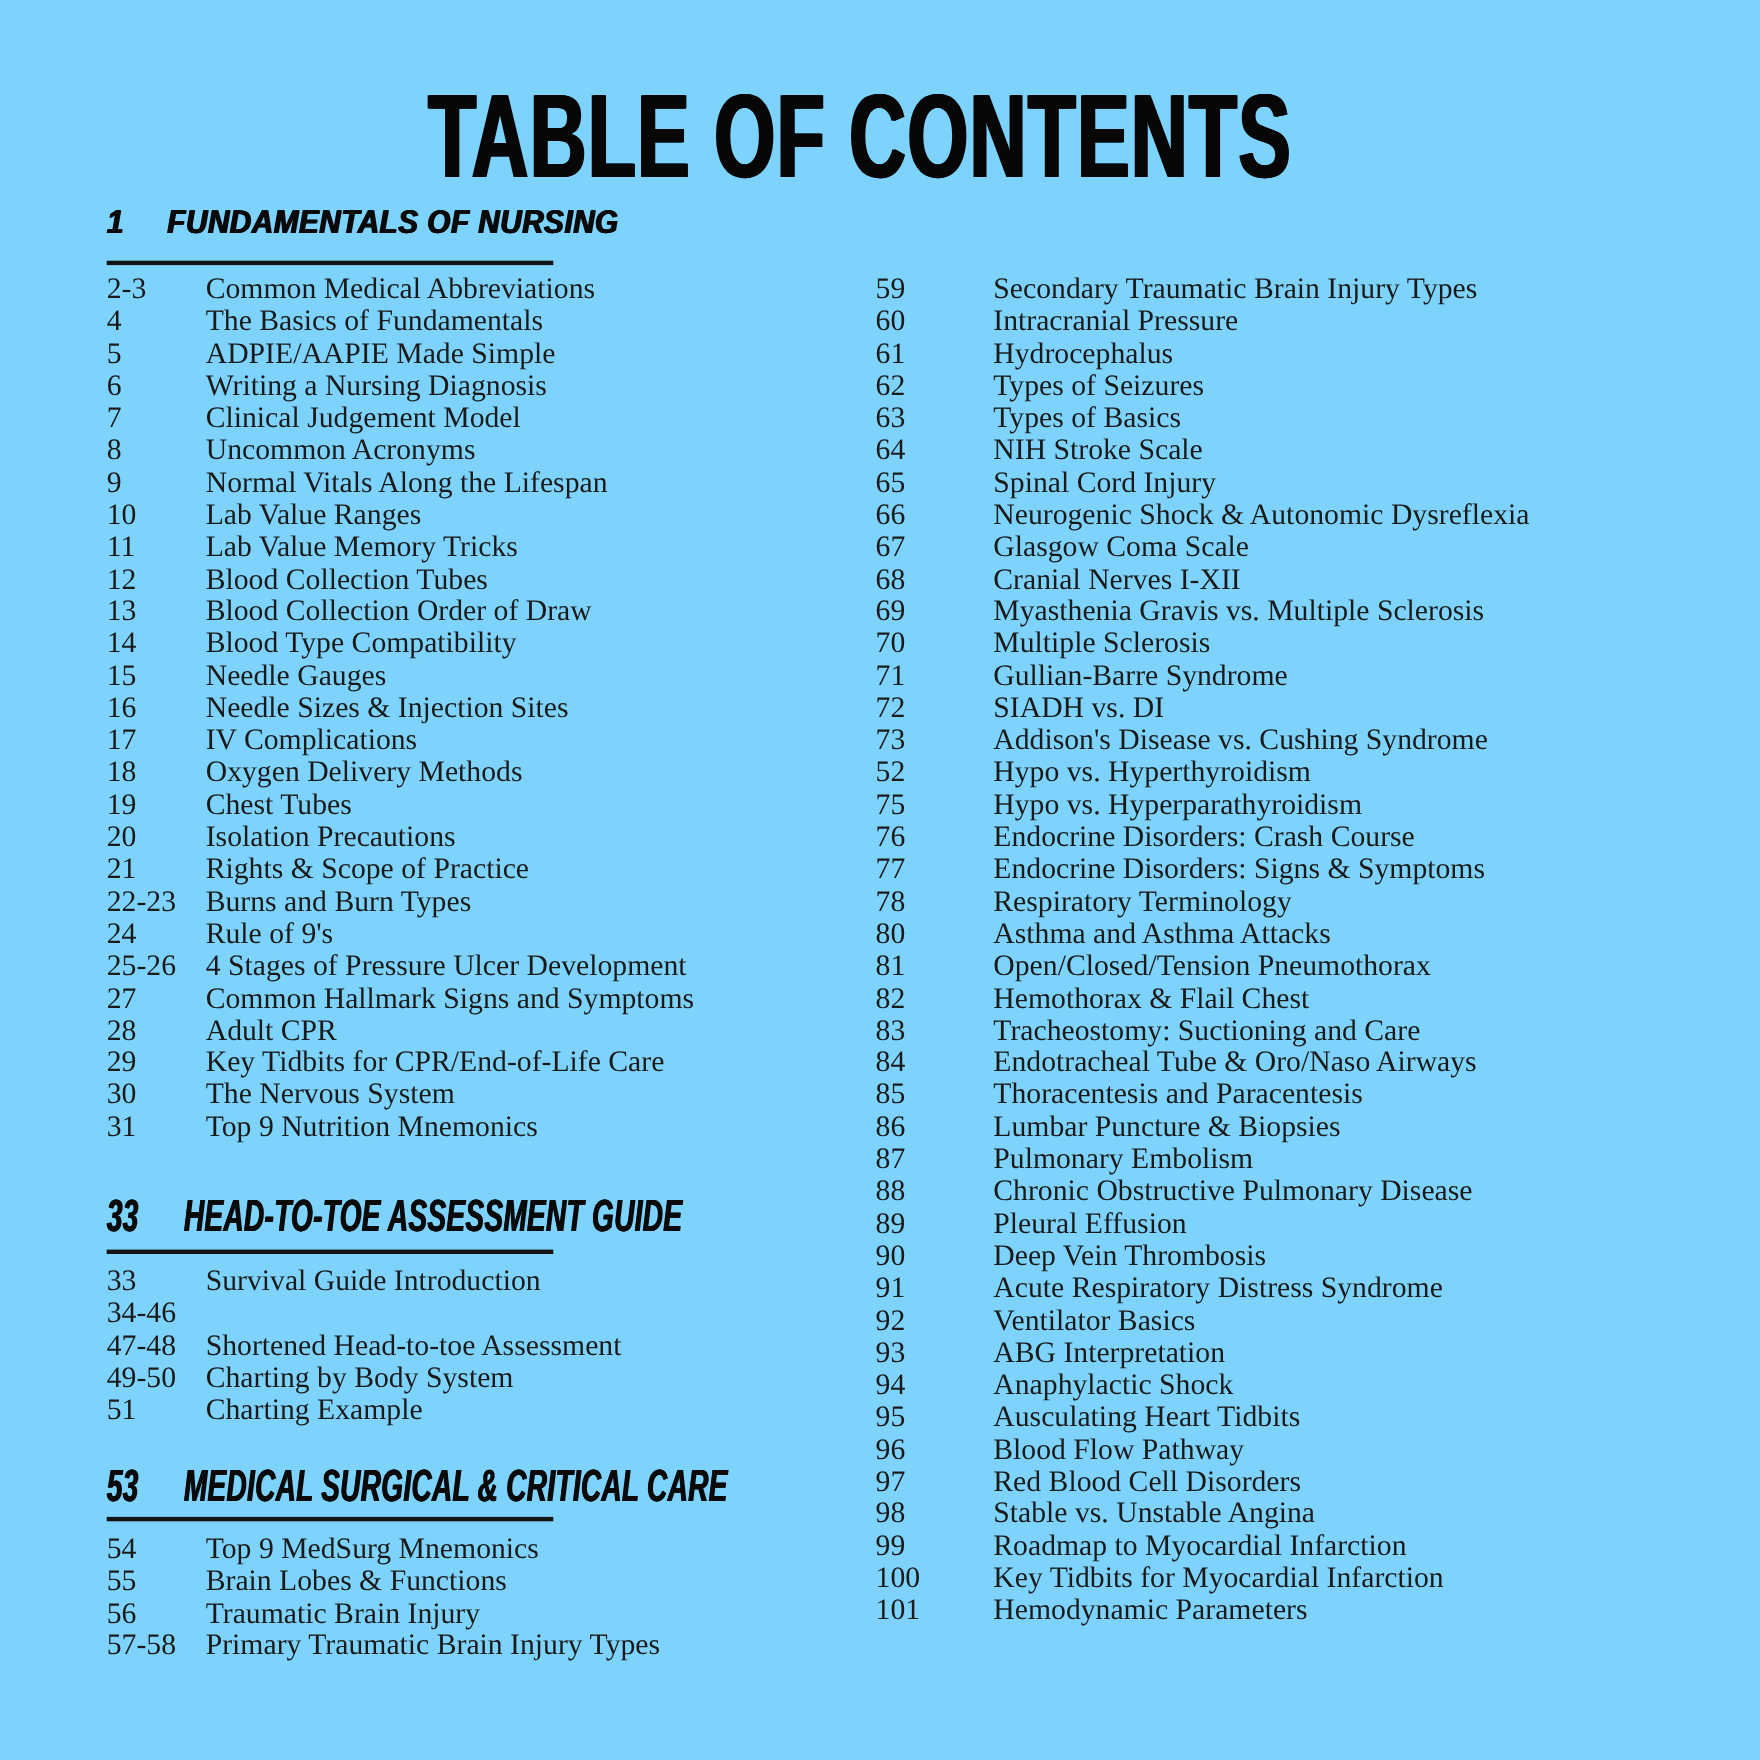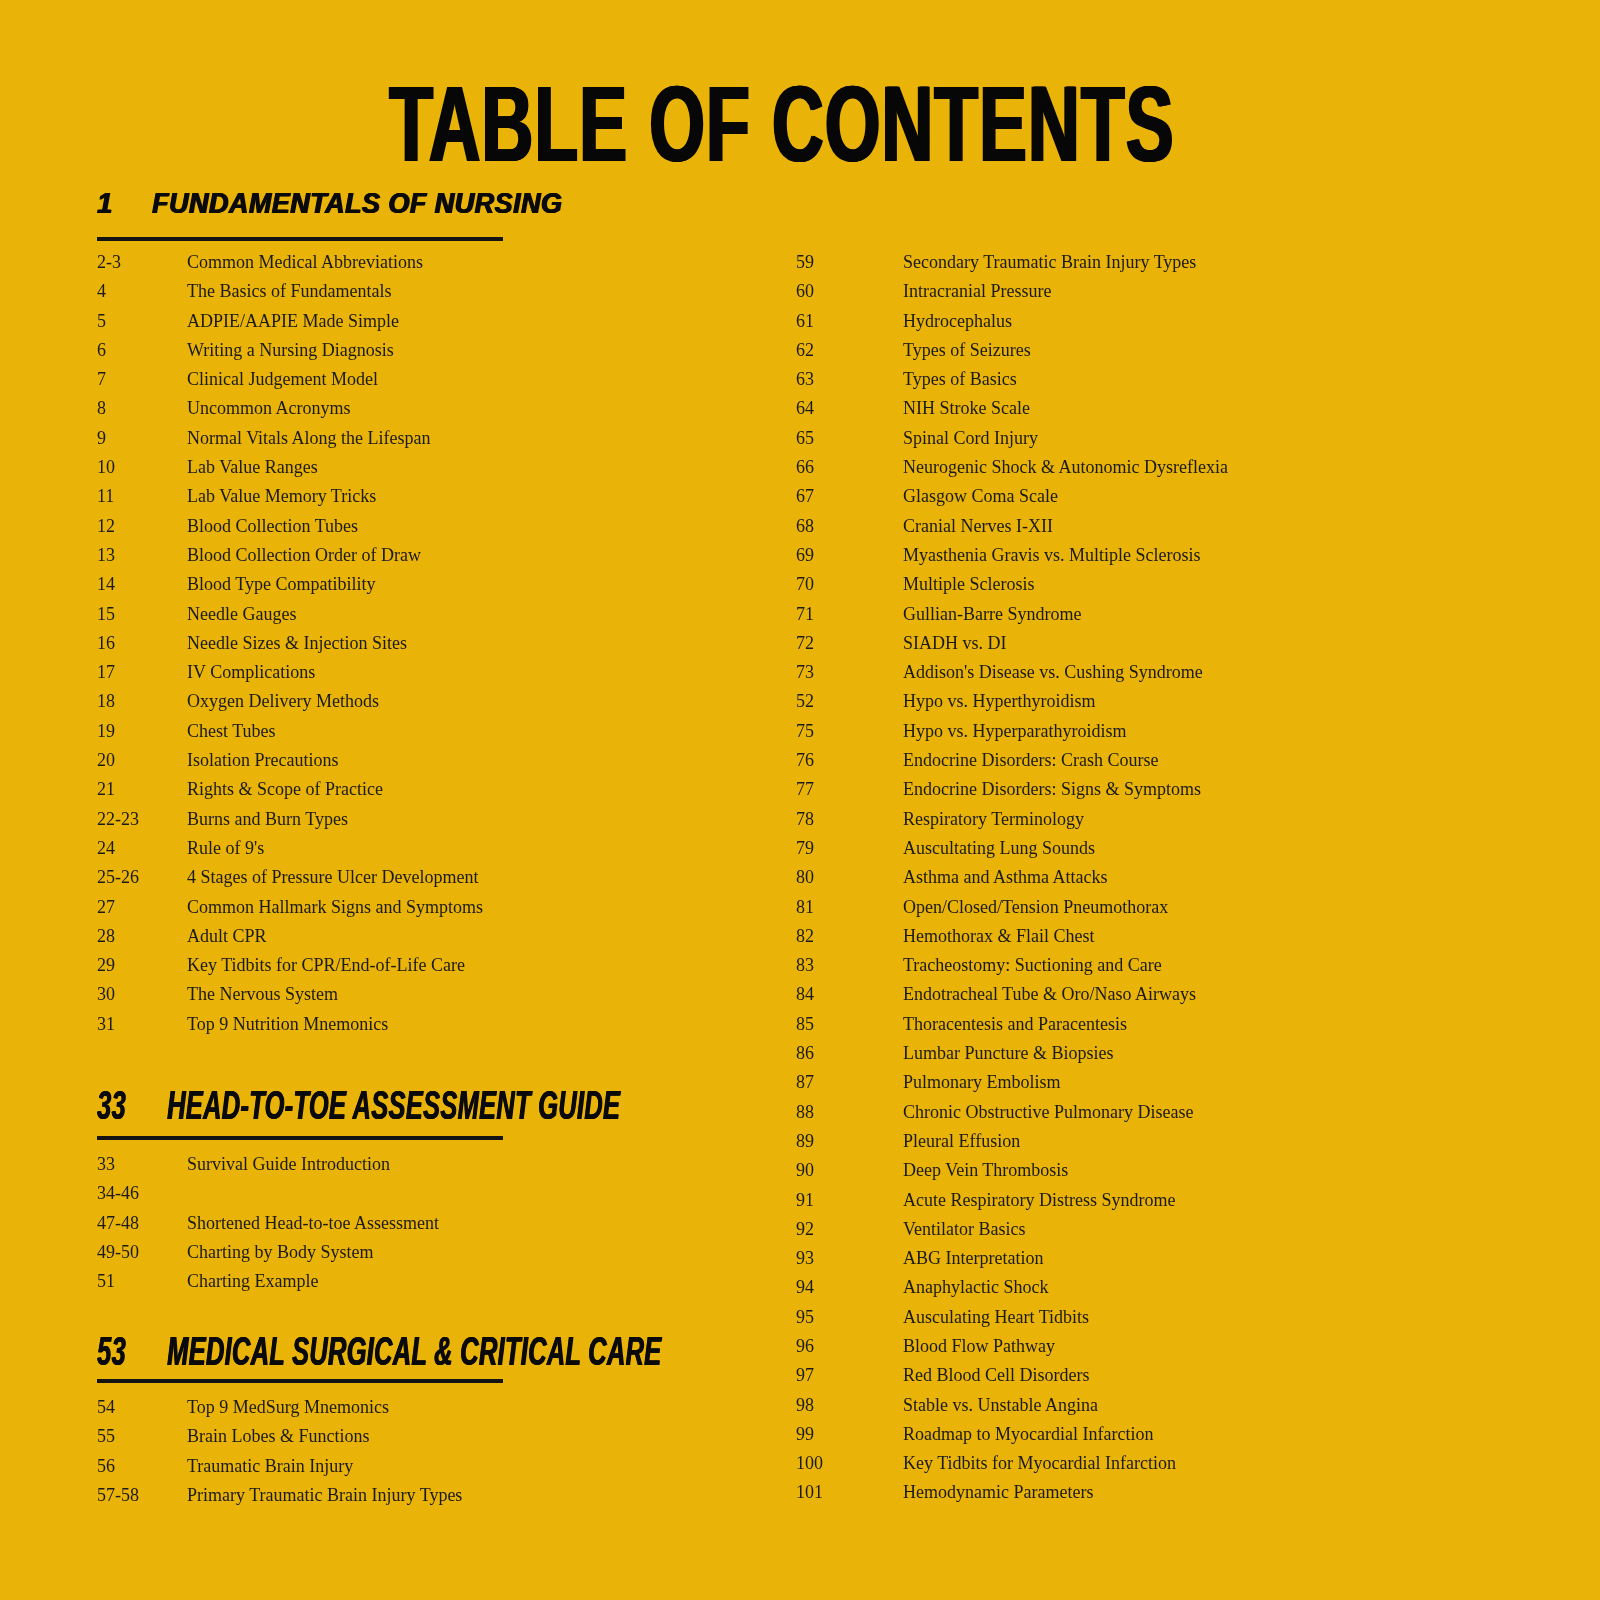--- a/index.html
+++ b/index.html
@@ -58,36 +58,36 @@
     position: absolute;
     left: 97px;
     width: 406px;
     height: 4px;
     background: #141414;
   }
 
   
   .entries {
     position: absolute;
-    font-size: 18px;
+    font-size: 27px;
     color: #1a1a1a;
   }
   .row {
     display: flex;
     height: 29.3px;
     line-height: 29.3px;
     white-space: nowrap;
   }
   .pages { flex: none; width: 90px; }
   .entries.right-col .pages { width: 107px; }
 </style>
 </head>
 <body style="background: rgb(242, 243, 246);">
 
-<div class="page" style="background: #eab308;">
+<div class="page" style="background: #7dd3fc;">
 
   <h1 class="page-title">TABLE OF CONTENTS</h1>
 
   <div class="sec-head sec-head-sm" style="top:188px">
     <span class="sec-num">1</span>
     <span class="sec-title">FUNDAMENTALS OF NURSING</span>
   </div>
   <div class="rule" style="top:237px"></div>
   <div class="entries" style="top:248px; left:97px; width:690px">
 
@@ -382,24 +382,20 @@
       <div class="row">
         <span class="pages">77</span>
         <span class="etitle">Endocrine Disorders: Signs &amp; Symptoms</span>
       </div>
 
       <div class="row">
         <span class="pages">78</span>
         <span class="etitle">Respiratory Terminology</span>
       </div>
 
-      <div class="row">
-        <span class="pages">79</span>
-        <span class="etitle">Auscultating Lung Sounds</span>
-      </div>
 
       <div class="row">
         <span class="pages">80</span>
         <span class="etitle">Asthma and Asthma Attacks</span>
       </div>
 
       <div class="row">
         <span class="pages">81</span>
         <span class="etitle">Open/Closed/Tension Pneumothorax</span>
       </div>

